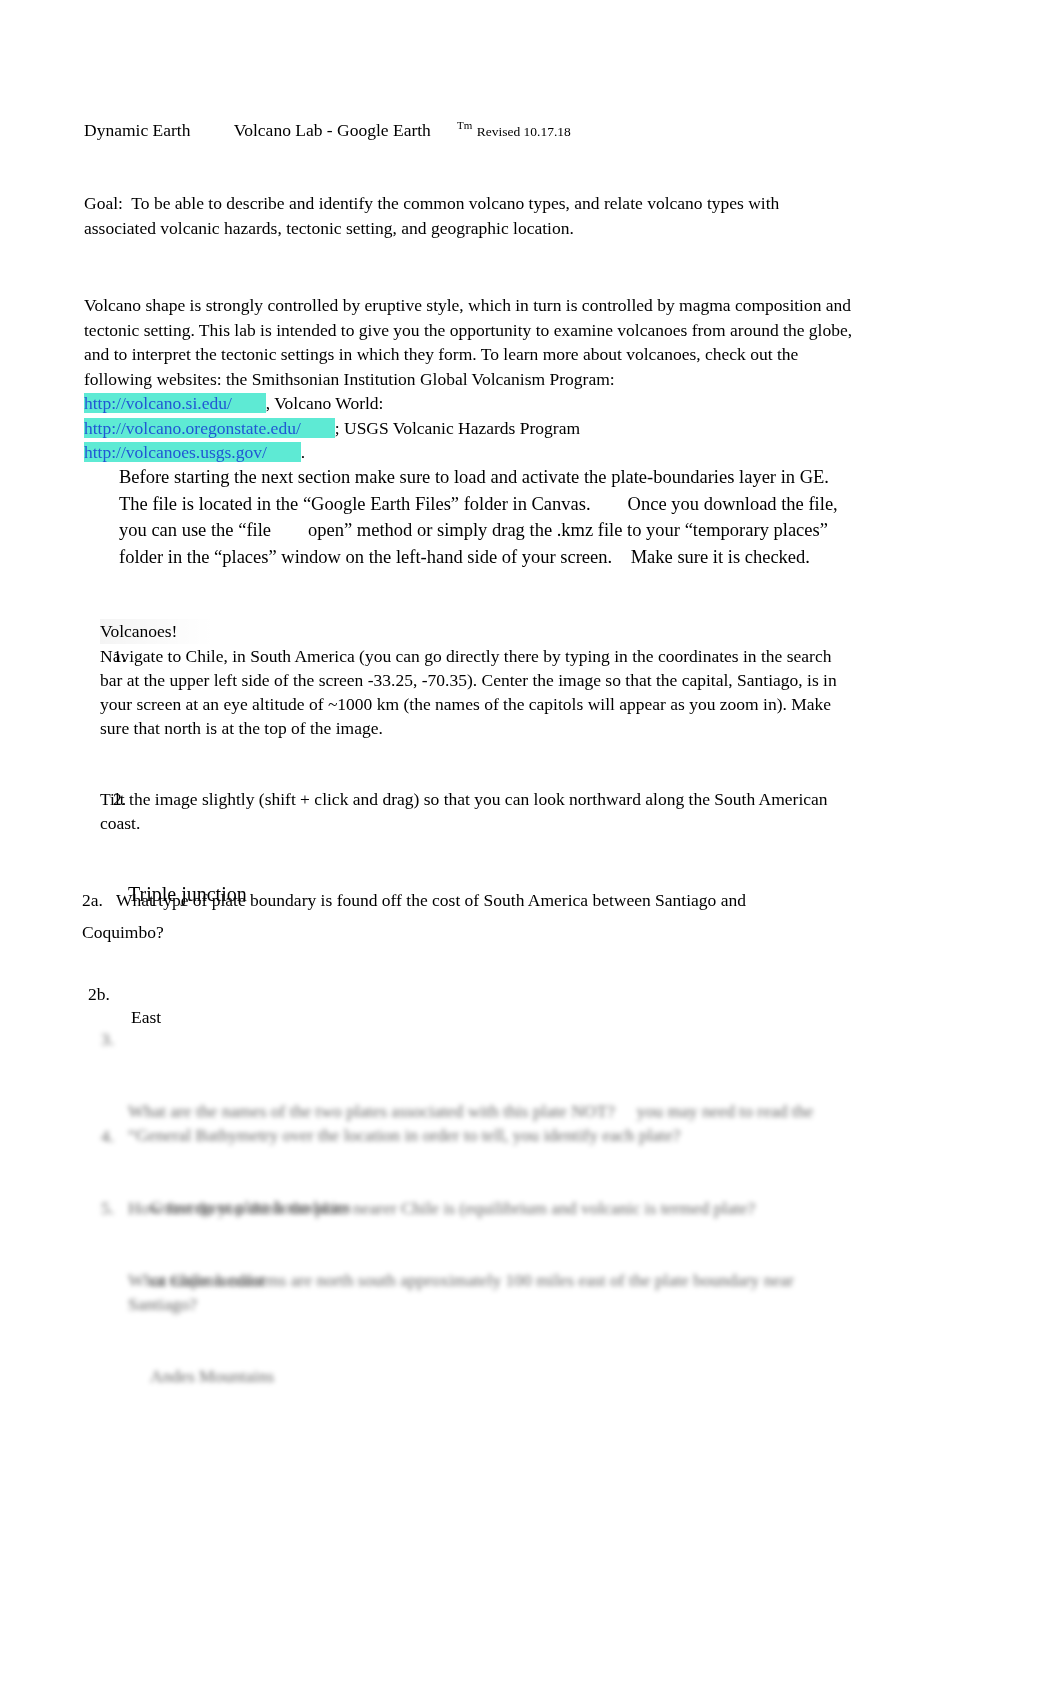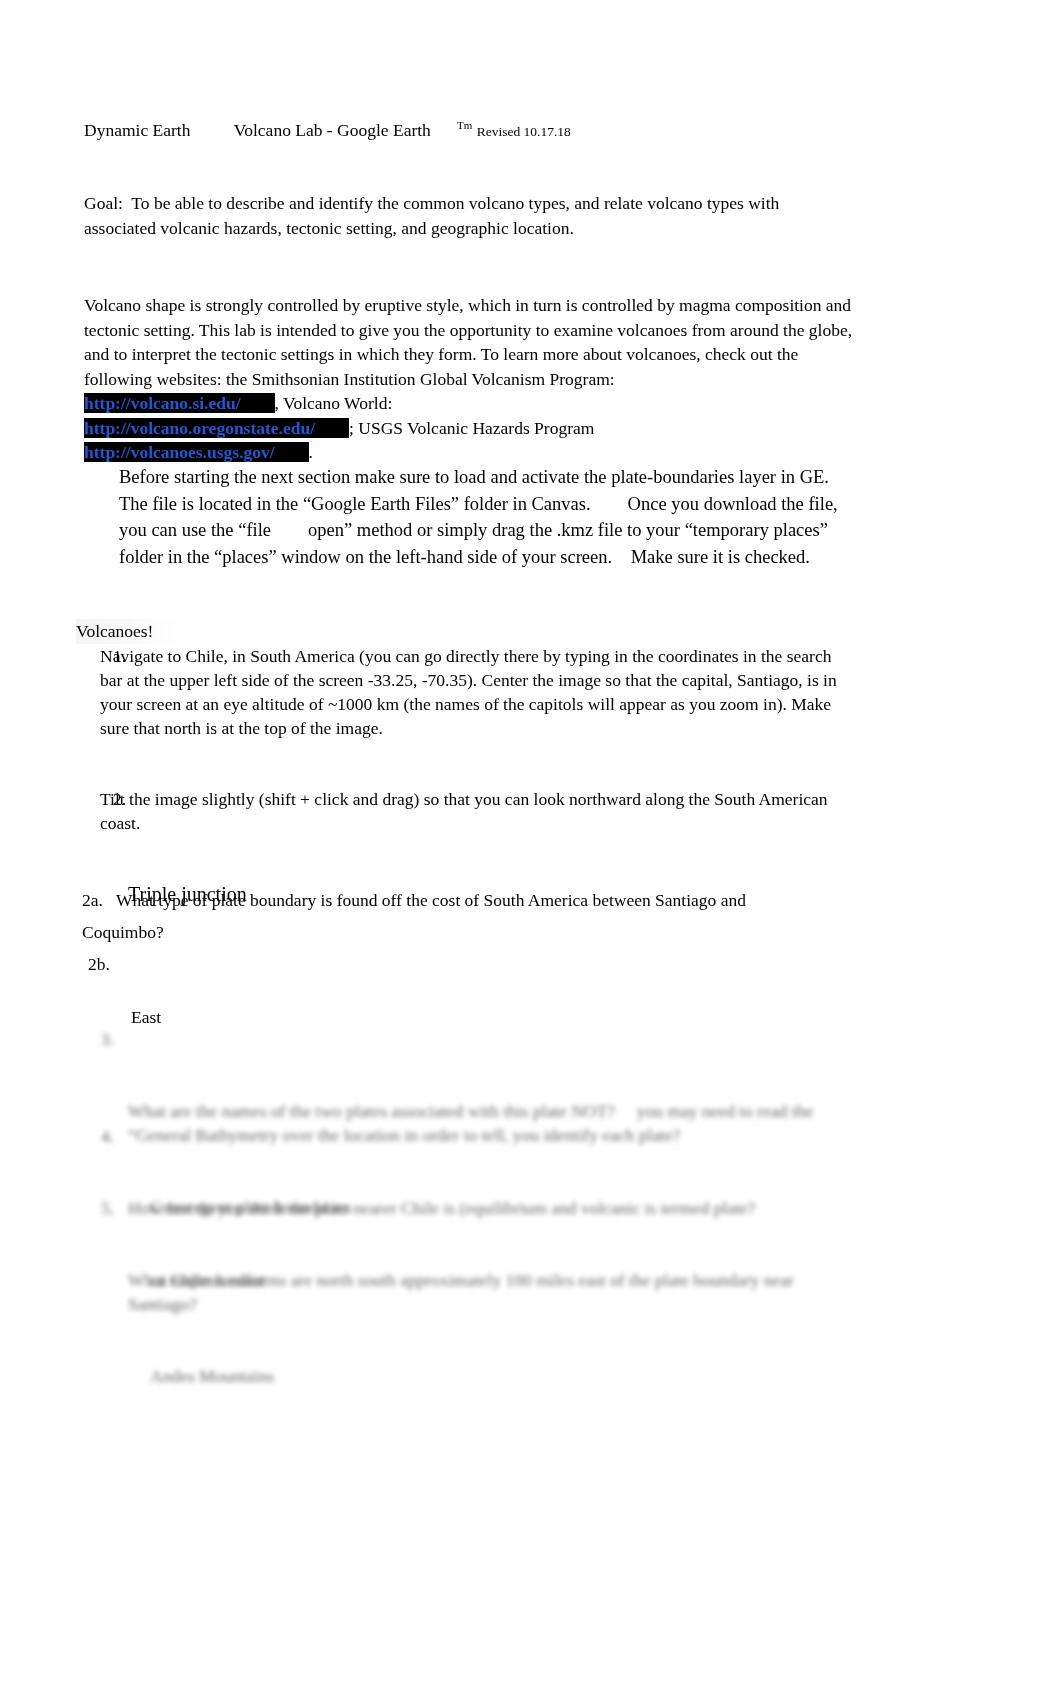--- a/index.html
+++ b/index.html
@@ -58,35 +58,34 @@
 
   .intro {
     left: 84px;
     top: 268px;
     width: 770px;
   }
 
   a.lnk, .lnk {
     color: #2157d4;
     text-decoration: none;
-    background: #000000;
-    font-weight: bold;
+    background: #5eead4;
   }
   .lnk-pad { padding-right: 34px; }
 
   .indented {
     left: 119px;
     top: 439px;
     width: 730px;
     font-size: 18.5px;
     line-height: 26.5px;
   }
 
   .volcanoes-hdr {
-    left: 76px;
+    left: 100px;
     top: 594px;
     font-size: 17.5px;
     background: linear-gradient(to right, rgba(0,0,0,0.045), rgba(0,0,0,0.0));
     padding-right: 38px;
   }
 
   
   .li {
     position: absolute;
     font-size: 17.5px;
@@ -103,21 +102,21 @@
     display: block;
   }
 
   .item1 { left: 100px; top: 644px; width: 740px; }
   .item2 { left: 100px; top: 787px; width: 730px; }
 
   .q2a { left: 82px; top: 859px; width: 720px; font-size: 17.5px; line-height: 32px; }
   .q2a .qnum { display: inline-block; width: 34px; }
   .ans2a { left: 128px; top: 857px; font-size: 20px; text-align: center; }
 
-  .q2b { left: 88px; top: 927px; font-size: 17.5px; }
+  .q2b { left: 88px; top: 957px; font-size: 17.5px; }
   .ans2b { left: 131px; top: 980px; font-size: 17.5px; }
 
   
   .redact {
     position: absolute;
     font-size: 17.5px;
     line-height: 24px;
     color: rgba(0,0,0,0.62);
     filter: blur(2.6px);
     -webkit-filter: blur(2.6px);

